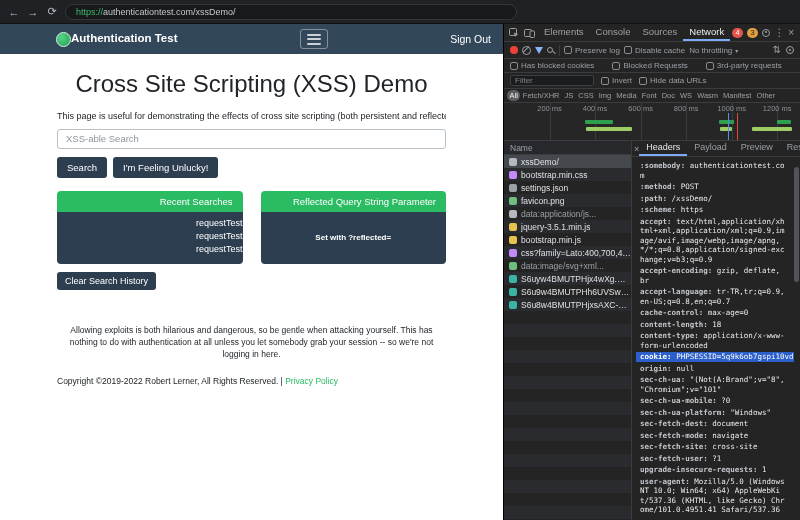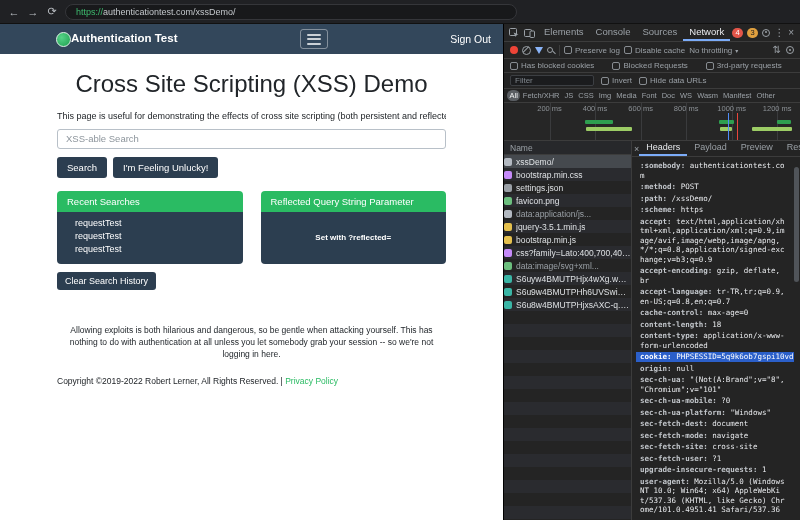--- a/index.html
+++ b/index.html
@@ -31,21 +31,21 @@
   .page-title{margin:16px 0 4px;text-align:center;font-size:24px;font-weight:500;color:#212529;}
   .content{padding:0 57px;}
   .intro{font-size:9px;color:#212529;margin:13px 0 7px;white-space:nowrap;overflow:hidden;}
   .search-input{width:100%;height:20px;border:1px solid #b8c0c8;border-radius:3px;
     font-size:9.5px;padding:0 8px;color:#333;outline:none;font-family:inherit;}
   .search-input::placeholder{color:#8d959c;}
   .btn{background:#2c3e50;color:#fff;border:none;border-radius:3px;font-size:9.5px;
     padding:5px 10px;font-family:inherit;cursor:pointer;}
   .btn-row{margin-top:8px;display:flex;gap:6px;}
   .cards{display:flex;gap:18px;margin-top:13px;}
-  .card{flex:1;border-radius:4px;overflow:hidden;}
+  .card{flex:1;border-radius:4px;overflow:hidden;text-align:right;}
   .card-h{background:#2abb63;color:#fff;font-size:9.5px;padding:5px 10px;}
   .card-b{background:#2c3e50;height:52px;color:#fff;}
   .recent-list{list-style:none;margin:0;padding:5px 0 0 18px;font-size:9px;line-height:13px;}
   .reflected-b{display:flex;align-items:center;justify-content:center;font-size:8px;font-weight:bold;}
   .clear-btn{margin-top:8px;font-size:9px;padding:4px 8px;}
   .warning{text-align:center;font-size:8.5px;color:#1c2126;margin:34px 0 0;line-height:12px;}
   .copyright{text-align:left;font-size:8.5px;color:#212529;margin:16px 0 0;}
   .privacy{color:#2abb63;text-decoration:none;}
 
   
@@ -98,21 +98,21 @@
   .ov-label{position:absolute;top:1px;transform:translateX(-50%);font-size:7.5px;color:#8b9095;white-space:nowrap;}
   .ov-grid{position:absolute;top:0;bottom:0;width:1px;background:#3a3b3d;}
   .ov-bar{position:absolute;height:4px;border-radius:1px;}
   .ov-event{position:absolute;top:10px;bottom:0;width:1px;}
 
   .net-main{flex:1;display:flex;min-height:0;}
   .req-list{width:128px;flex:none;border-right:1px solid #3c3c3c;display:flex;flex-direction:column;background:#242424;}
   .req-head{flex:0 0 14px;display:flex;align-items:center;padding-left:6px;font-size:8.5px;
     color:#9aa0a6;border-bottom:1px solid #3c3c3c;background:#27282b;}
   .req-rows{flex:1;background:repeating-linear-gradient(to bottom,#242424 0 13px,#2a2b2f 13px 26px);}
-  .req-row{height:13px;display:flex;align-items:center;gap:4px;font-size:8.5px;
+  .req-row{height:13px;display:flex;align-items:center;gap:4px;padding-left:5px;font-size:8.5px;
     color:#dde0e3;white-space:nowrap;overflow:hidden;cursor:pointer;}
   .req-row.dim{color:#9aa0a6;}
   .req-row.selected{background:#45494e;}
   .ric{width:8px;height:8px;border-radius:2px;flex:none;}
   .rname{overflow:hidden;text-overflow:ellipsis;}
 
   .details{flex:1;display:flex;flex-direction:column;min-width:0;position:relative;}
   .detail-tabs{flex:0 0 15px;display:flex;align-items:center;border-bottom:1px solid #3c3c3c;padding-left:2px;}
   .dclose{width:12px;text-align:center;color:#9aa0a6;font-size:9px;cursor:pointer;}
   .d-tab{padding:1px 7px 2px;font-size:9px;color:#9aa0a6;border-bottom:2px solid transparent;cursor:pointer;}

